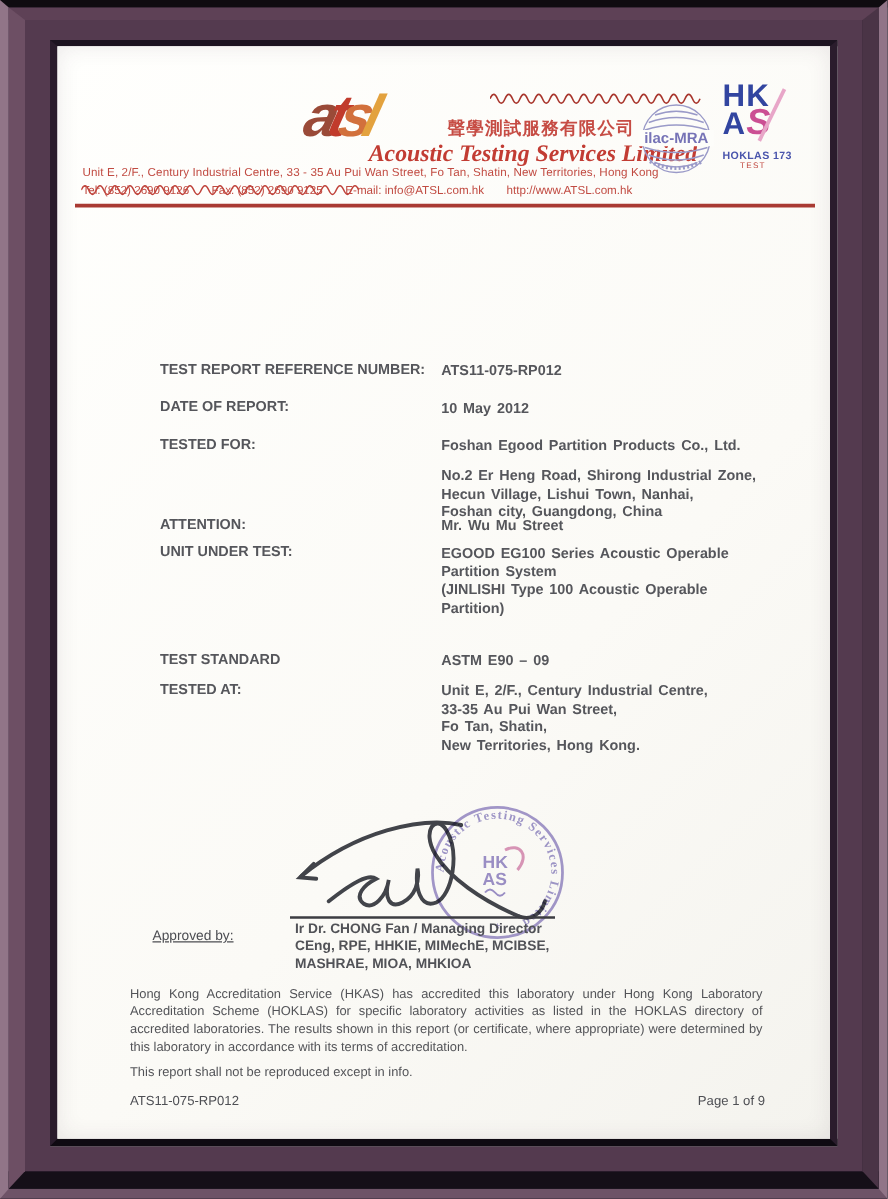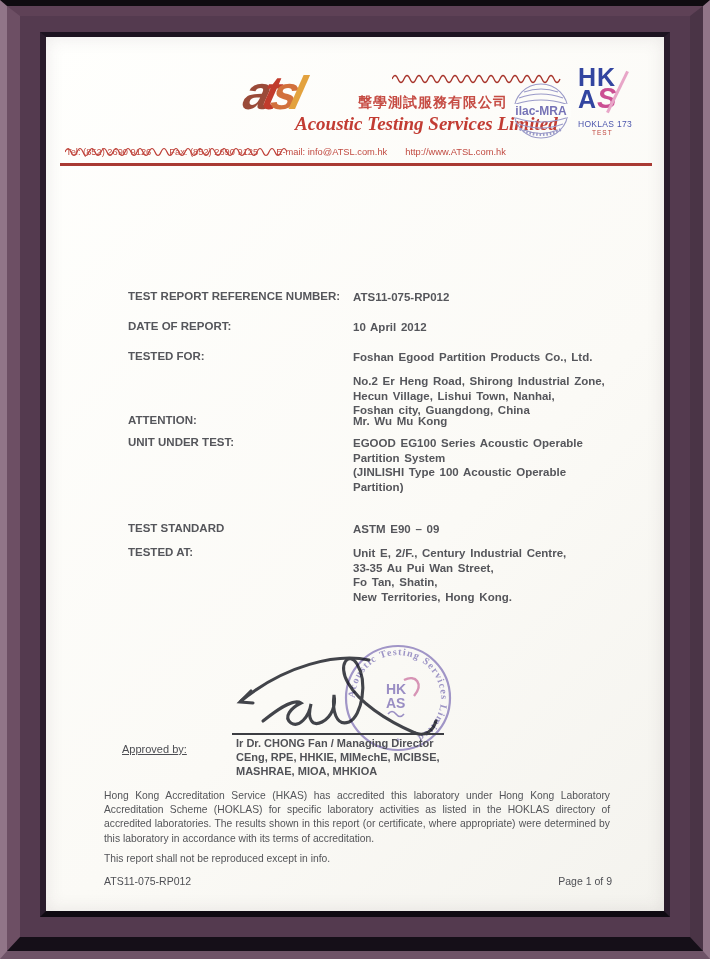--- a/index.html
+++ b/index.html
@@ -27,21 +27,21 @@
        font-family:Liberation Mono, monospace;}
   .coname{font-family:"Liberation Serif",serif;font-style:italic;font-weight:bold;
           font-size:19px;color:#c23c33;}
   .addr{font-size:9.3px;color:#c14b42;letter-spacing:.1px;}
   .contact{display:flex;gap:18px;font-size:9.3px;color:#c14b42;}
   .rule{height:2.5px;background:#a93a33;}
   
   .hkas-big{font-weight:bold;font-size:25px;line-height:21px;color:#3245a0;letter-spacing:1px;}
   .hkas-s{color:#cb4f93;font-style:italic;font-size:29px;}
   .hkas-bar{position:absolute;width:3px;height:46px;background:#e8a6c8;transform:rotate(26deg);}
-  .hoklas{font-size:8.5px;font-weight:normal;color:#4a55ac;letter-spacing:.3px;}
+  .hoklas{font-size:8.5px;font-weight:bold;color:#4a55ac;letter-spacing:.3px;}
   .hoklas-test{font-size:6.5px;color:#c0473f;letter-spacing:1px;}
   
   .title{font-size:22.5px;font-weight:bold;color:#5b5d63;line-height:30px;
          letter-spacing:.2px;white-space:pre-line;}
   .row{position:absolute;left:82px;right:51px;height:0;}
   .lbl{position:absolute;left:0;top:0;font-size:11.5px;font-weight:bold;white-space:nowrap;}
   .val{position:absolute;left:225px;top:0;width:268px;font-size:11.5px;font-weight:bold;
        white-space:pre-line;line-height:14.5px;word-spacing:1.5px;}
   .sig-caption{font-size:11px;color:#4c4d52;}
   .sig-line{height:1.6px;background:#3c3d42;}
@@ -70,20 +70,21 @@
       </svg>
 
       <div class="abs logo-letters" style="left:199px;top:32px;">
         <span style="color:#9a4a38">a</span><span style="color:#c13b2c">t</span><span style="color:#d2703c">s</span><span style="color:#e3a23e">l</span>
       </div>
 
       <div class="abs cjk" style="left:312px;top:57px;">聲學測試服務有限公司</div>
 
       <div class="abs coname" style="left:249px;top:76px;">Acoustic Testing Services Limited</div>
 
+      <div class="abs addr" style="left:20px;top:96px;width:470px;">Unit E, 2/F., Century Industrial Centre, 33 - 35 Au Pui Wan Street, Fo Tan, Shatin, New Territories, Hong Kong</div>
 
       <div class="abs contact" style="left:20px;top:110px;">
         <span>Tel: (852) 2690 9126</span>
         <span>Fax: (852) 2690 9125</span>
         <span>E-mail: info@ATSL.com.hk</span>
         <span>http://www.ATSL.com.hk</span>
       </div>
 
       <div class="abs rule" style="left:14px;top:126px;width:592px;"></div>
 
@@ -110,35 +111,35 @@
         <div class="hoklas-test" style="margin-left:14px;">TEST</div>
       </div>
 
 
       <div class="row" style="top:253px">
         <div class="lbl">TEST REPORT REFERENCE NUMBER:</div>
         <div class="val">ATS11-075-RP012</div>
       </div>
       <div class="row" style="top:283px">
         <div class="lbl">DATE OF REPORT:</div>
-        <div class="val">10 April 2012</div>
+        <div class="val">10 May 2012</div>
       </div>
       <div class="row" style="top:313px">
         <div class="lbl">TESTED FOR:</div>
         <div class="val">Foshan Egood Partition Products Co., Ltd.</div>
       </div>
       <div class="row" style="top:337px">
         <div class="lbl"></div>
         <div class="val">No.2 Er Heng Road, Shirong Industrial Zone,
 Hecun Village, Lishui Town, Nanhai,
 Foshan city, Guangdong, China</div>
       </div>
       <div class="row" style="top:377px">
         <div class="lbl">ATTENTION:</div>
-        <div class="val">Mr. Wu Mu Kong</div>
+        <div class="val">Mr. Wu Mu Street</div>
       </div>
       <div class="row" style="top:399px">
         <div class="lbl">UNIT UNDER TEST:</div>
         <div class="val">EGOOD EG100 Series Acoustic Operable
 Partition System
 (JINLISHI Type 100 Acoustic Operable
 Partition)</div>
       </div>
       <div class="row" style="top:485px">
         <div class="lbl">TEST STANDARD</div>

